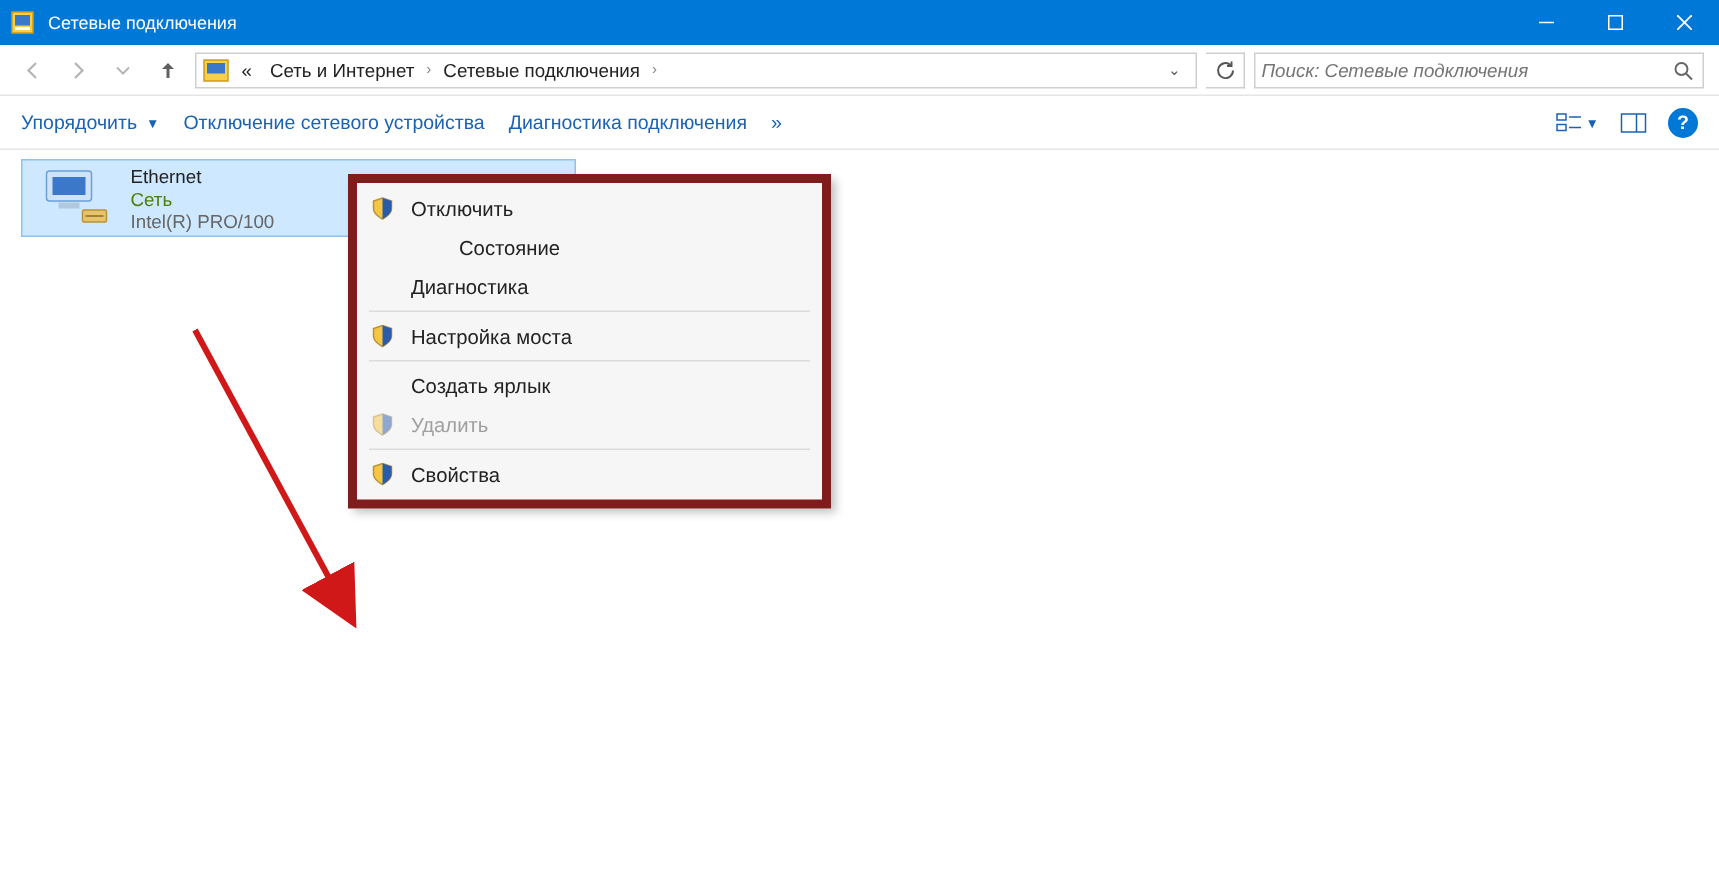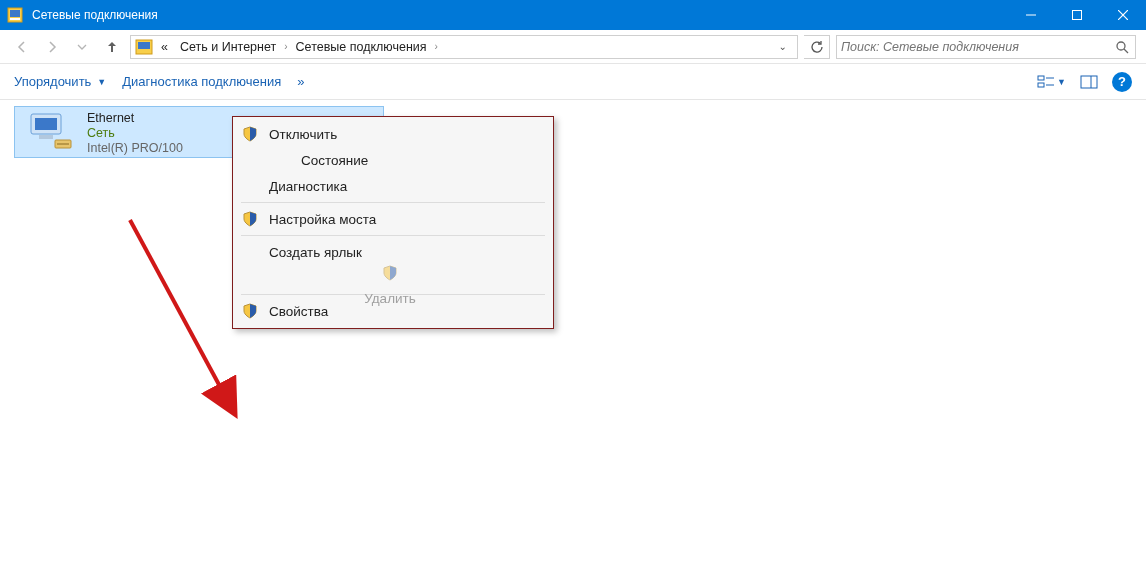--- a/index.html
+++ b/index.html
@@ -36,23 +36,23 @@
 
   
   .content { position:relative; height: calc(580px - 30px - 34px - 36px); background:#fff; }
   .item { position:absolute; left:14px; top:6px; width:370px; height:52px; background:#cde8ff; border:1px solid #8cc3f0; display:flex; padding:4px 8px; gap:10px; }
   .item .nic-icon { width:54px; display:flex; align-items:center; justify-content:center; }
   .item .texts { display:flex; flex-direction:column; font-size:12.5px; line-height:15px; color:#222; }
   .item .texts .l2 { color:#4d7c0f; }
   .item .texts .l3 { color:#666; }
 
   
-  .ctxmenu { position:absolute; left:232px; top:116px; width:322px; background:#f6f6f6; border:1px solid #7f1d1d; box-shadow:3px 3px 6px rgba(0,0,0,.25); padding:4px 0; font-size:13.5px; }
+  .ctxmenu { position:absolute; left:232px; top:116px; width:322px; background:#f6f6f6; border:6px solid #7f1d1d; box-shadow:3px 3px 6px rgba(0,0,0,.25); padding:4px 0; font-size:13.5px; }
   .ctxmenu .row { height:26px; display:flex; align-items:center; padding:0 14px 0 8px; gap:10px; color:#222; cursor:default; }
-  .ctxmenu .row.disabled { color:#a0a0a0;flex-direction:column; }
+  .ctxmenu .row.disabled { color:#a0a0a0; }
   .ctxmenu .row.bold span.lbl { font-weight:400;margin-left:32px; }
   .ctxmenu .iconslot { width:18px; display:flex; align-items:center; justify-content:center; }
   .ctxmenu hr { border:none; border-top:1px solid #dcdcdc; margin:3px 8px; }
 
   
   .arrow { position:absolute; left:110px; top:110px; pointer-events:none; }
 
   
   svg { display:block; }
 </style>
@@ -141,20 +141,23 @@
           <line x1="9" y1="9" x2="13" y2="13" stroke="#666" stroke-width="1.3"></line>
         </svg>
     </span>
   </div>
 </div>
 
 <div class="cmdbar">
   <div class="cmd">
     <span>Упорядочить</span>
     <span class="chev">▼</span>
+  </div>
+  <div class="cmd">
+    <span>Отключение сетевого устройства</span>
   </div>
   <div class="cmd">
     <span>Диагностика подключения</span>
   </div>
   <div class="cmd">
     <span>»</span>
   </div>
 
   <div class="rightctrls">
     <div class="viewbtn">

